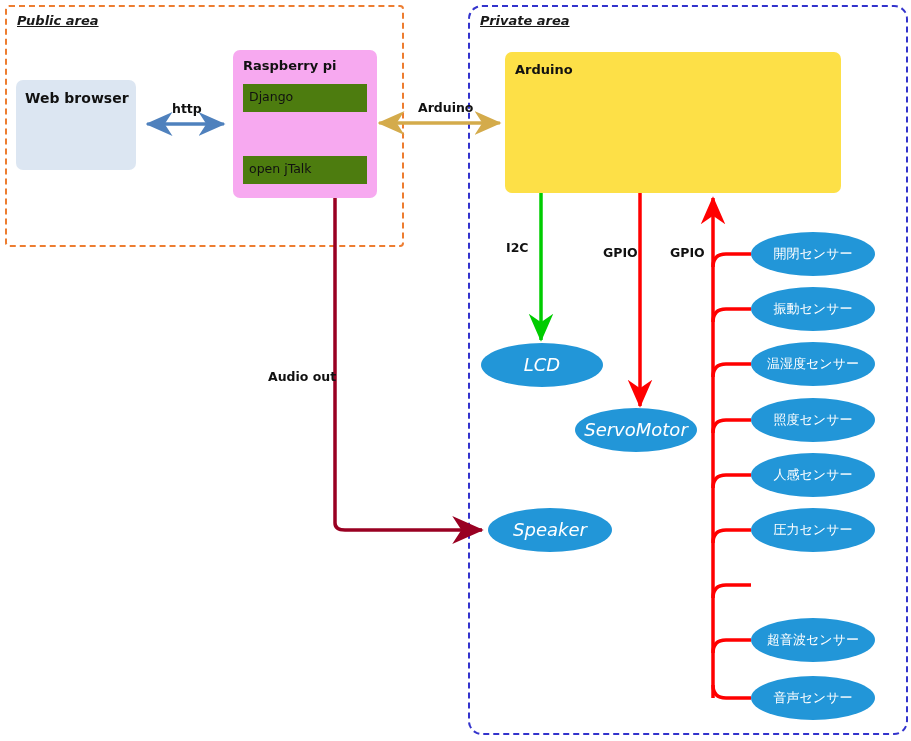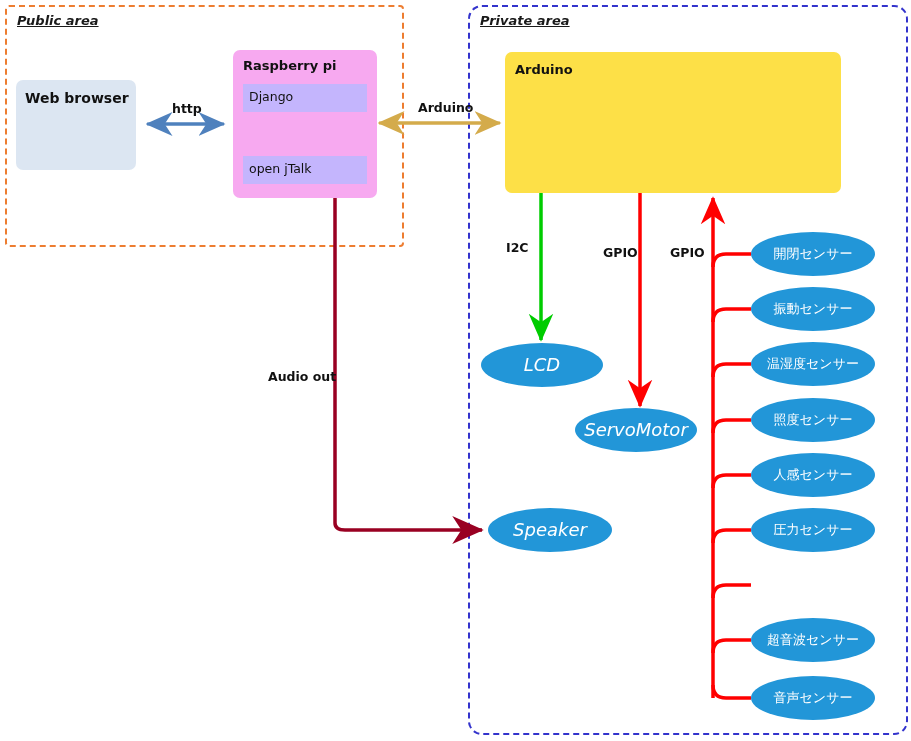--- a/index.html
+++ b/index.html
@@ -20,21 +20,21 @@
   .box{position:absolute;box-sizing:border-box;}
   #web-browser{left:16px;top:80px;width:120px;height:90px;background:#dce6f2;
       border-radius:7px;}
   #web-browser .blabel{position:absolute;left:9px;top:10px;font-size:14px;
       font-weight:bold;color:#111;white-space:nowrap;}
 
   #raspberry-pi{left:233px;top:50px;width:144px;height:148px;background:#f7a9f0;
       border-radius:7px;}
   #raspberry-pi .blabel{position:absolute;left:10px;top:8px;font-size:13px;
       font-weight:bold;color:#111;white-space:nowrap;}
-  .sw-item{position:absolute;left:10px;width:124px;height:28px;background:#c4b5fd;
+  .sw-item{position:absolute;left:10px;width:124px;height:28px;background:#4d7c0f;
       box-sizing:border-box;}
   .sw-item span{position:absolute;left:6px;top:5px;font-size:12.5px;color:#111;
       white-space:nowrap;}
   #sw-0{top:34px;} #sw-1{top:70px;} #sw-2{top:106px;}
 
   #arduino{left:505px;top:52px;width:336px;height:141px;background:#fde047;
       border-radius:7px;}
   #arduino .blabel{position:absolute;left:10px;top:10px;font-size:13px;
       font-weight:bold;color:#111;white-space:nowrap;}
 

